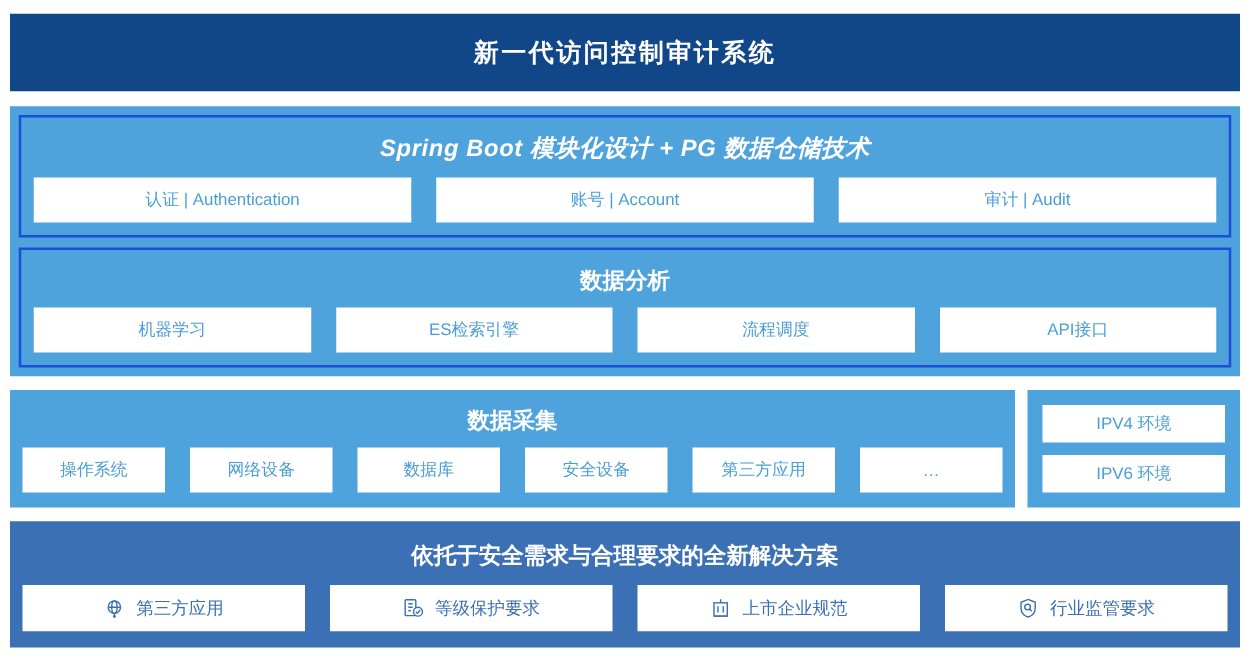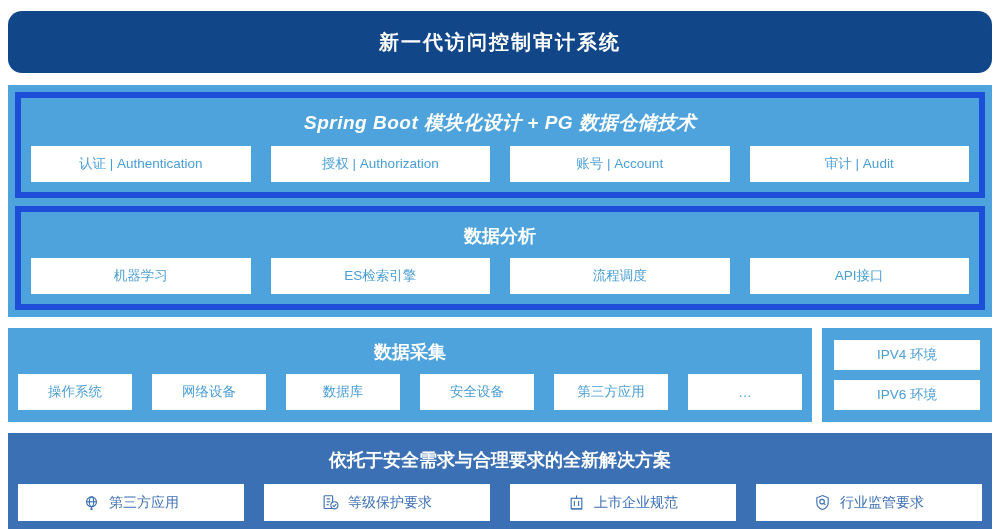--- a/index.html
+++ b/index.html
@@ -19,21 +19,20 @@
   }
 
   
   .title-bar {
     height: 62px;
     margin: 11px 0 12px 0;
     background: #114789;
     display: flex;
     align-items: center;
     justify-content: center;
-    border-radius: 14px;
   }
   .title-bar .title-text {
     color: #ffffff;
     font-size: 20px;
     font-weight: bold;
     letter-spacing: 2px;
   }
 
   
   .panel-light {
@@ -41,21 +40,21 @@
   }
   .panel-mid {
     background: #3C70B4;
   }
 
   .stack-top {
     padding: 7px;
     margin-bottom: 11px;
   }
   .inner-box {
-    border: 6px solid #1d4ed8;
+    border: 2px solid #1d4ed8;
     padding: 8px 10px 10px 10px;
   }
   .inner-box + .inner-box {
     margin-top: 8px;
   }
 
   .section-heading {
     color: #ffffff;
     text-align: center;
     font-size: 18px;
@@ -137,21 +136,20 @@
   <div class="title-bar">
     <div class="title-text">新一代访问控制审计系统</div>
   </div>
 
   <div class="panel-light stack-top">
 
     <div class="inner-box">
       <div class="section-heading italic">Spring Boot 模块化设计 + PG 数据仓储技术</div>
       <div class="card-row">
         <div class="card">认证 | Authentication</div>
-        <div class="card">授权 | Authorization</div>
         <div class="card">账号 | Account</div>
         <div class="card">审计 | Audit</div>
       </div>
     </div>
 
     <div class="inner-box">
       <div class="section-heading">数据分析</div>
       <div class="card-row">
         <div class="card">机器学习</div>
         <div class="card">ES检索引擎</div>

